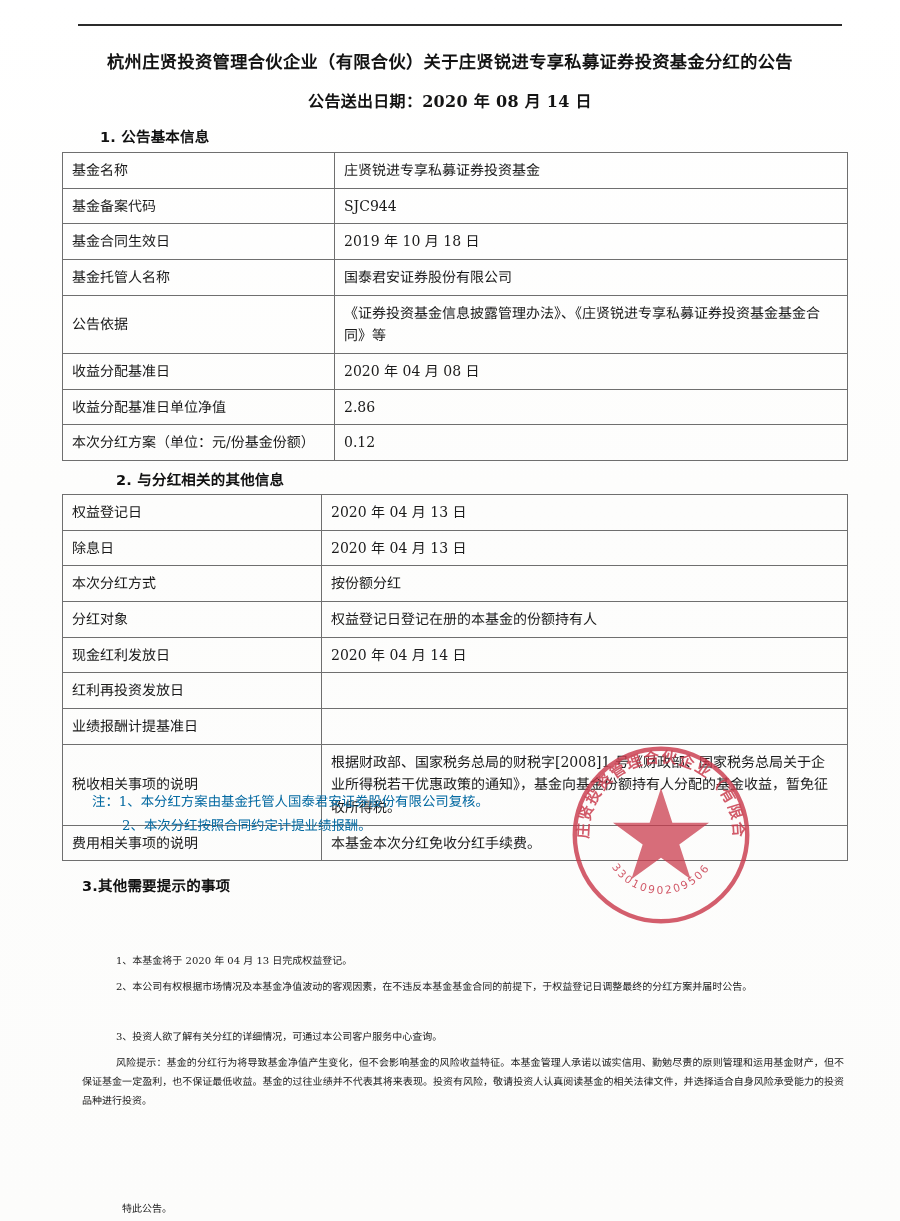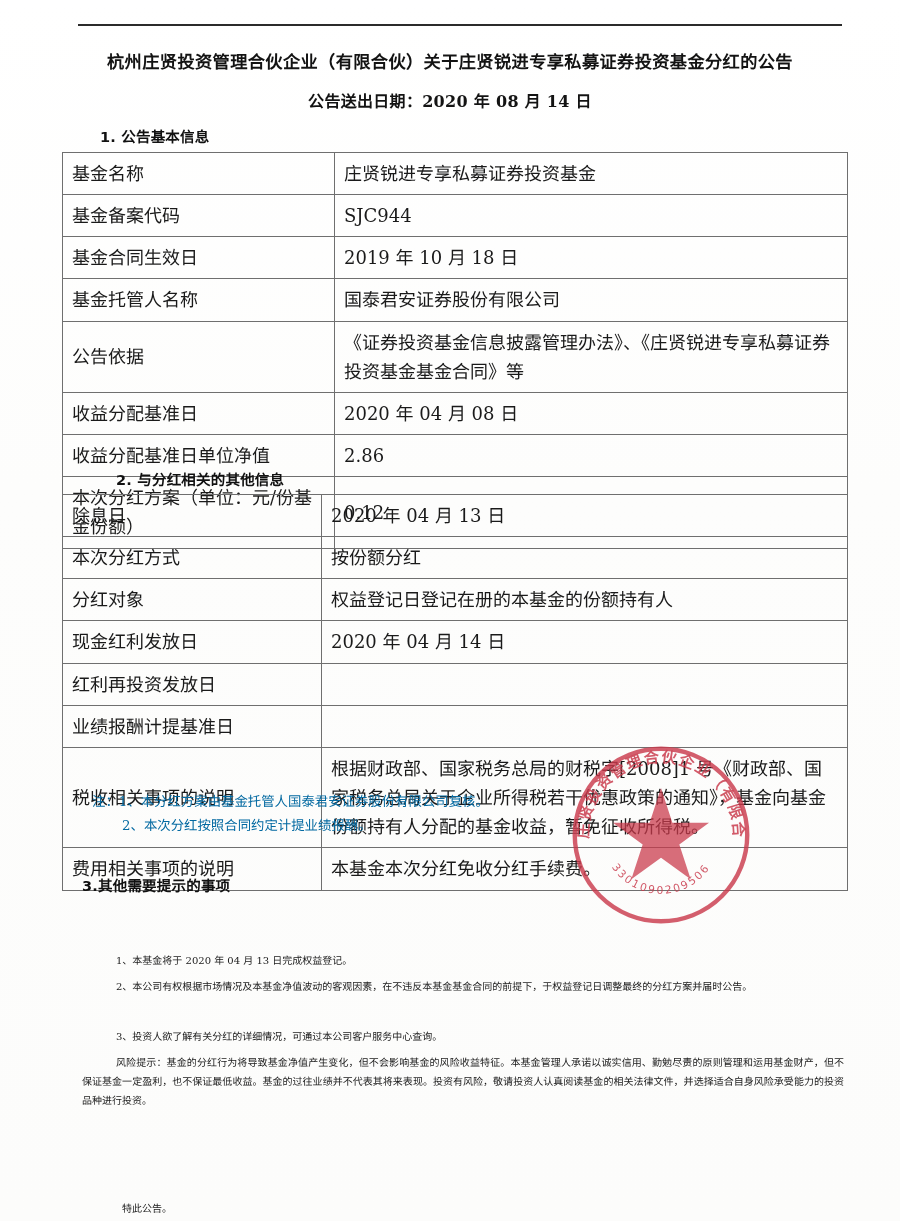--- a/index.html
+++ b/index.html
@@ -80,21 +80,21 @@
   }
   #heading-1 { left: 100px; top: 125px; }
   #heading-2 { left: 116px; top: 468px; }
   #heading-3 { left: 82px;  top: 874px; }
 
   
   table.doc-table {
     position: absolute;
     border-collapse: collapse;
     table-layout: fixed;
-    font-size: 18px;
+    font-size: 14px;
     color: #1a1a1a;
   }
   table.doc-table td {
     border: 1px solid #6f6f6f;
     padding: 6px 9px 6px 9px;
     vertical-align: middle;
     line-height: 1.62;
     font-family: "DejaVu Serif", "Liberation Serif", serif;
   }
   table.doc-table td.label { width: 252px; }
@@ -203,20 +203,24 @@
         <td class="value">0.12</td>
       </tr>
     </tbody>
   </table>
 
   <div class="section-heading" id="heading-2">2. 与分红相关的其他信息</div>
 
   <table class="doc-table" id="table-other-info">
     <tbody>
       <tr>
+        <td class="label">权益登记日</td>
+        <td class="value">2020 年 04 月 13 日</td>
+      </tr>
+      <tr>
         <td class="label">除息日</td>
         <td class="value">2020 年 04 月 13 日</td>
       </tr>
       <tr>
         <td class="label">本次分红方式</td>
         <td class="value">按份额分红</td>
       </tr>
       <tr>
         <td class="label">分红对象</td>
         <td class="value">权益登记日登记在册的本基金的份额持有人</td>

